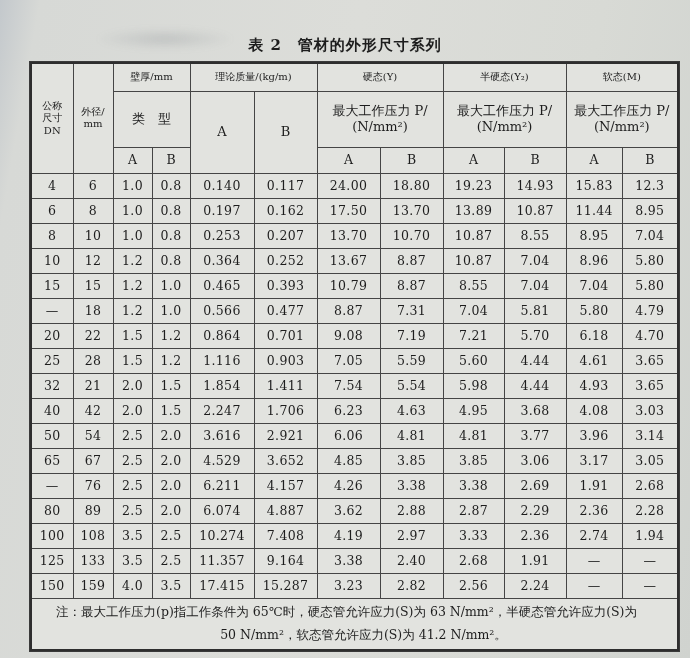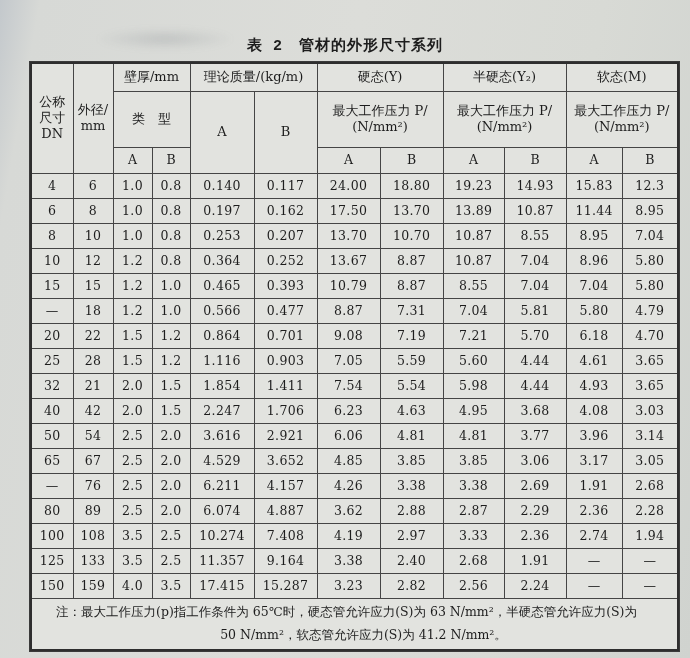--- a/index.html
+++ b/index.html
@@ -16,42 +16,42 @@
     background: radial-gradient(ellipse at center, rgba(110,116,124,0.22), transparent 70%);
     filter: blur(3px);
     pointer-events: none;
   }
   .doc-code {
     position: absolute; top: 17px; right: 17px;
     font-weight: bold; font-size: 15px; letter-spacing: 0.5px; margin-top: 46px;
   }
   .table-title {
     position: absolute; top: 36px; left: 0; width: 690px;
-    text-align: center; font-weight: bold; font-size: 15px; letter-spacing: 1px; font-family: Liberation Mono, monospace;
+    text-align: center; font-weight: bold; font-size: 15px; letter-spacing: 1px;
   }
   table.spec {
     position: absolute; left: 30px; top: 62px;
     width: 647px;
     border-collapse: collapse;
     table-layout: fixed;
     background: #e2e3df;
     box-shadow: 0 0 0 1px #3a3a3a;
   }
   table.spec th, table.spec td {
     border: 1px solid #454545;
     text-align: center;
     vertical-align: middle;
     font-weight: normal;
     font-size: 12.5px;
     line-height: 1.25;
     padding: 0 1px;
     overflow: hidden;
   }
   table.spec { border: 2px solid #2e2e2e; }
-  tr.h1 th { height: 28px; font-size: 13px; }
+  tr.h1 th { height: 28px; font-size: 10px; }
   tr.h2 th { height: 56px; font-size: 13px; }
   tr.h3 th { height: 26px; }
   th.prewrap { white-space: pre-line; }
   tbody td { height: 25px; letter-spacing: 0.3px; }
   td.note-cell {
     height: 52px;
     text-align: left;
     padding: 4px 10px 4px 26px;
     font-size: 13px;
     vertical-align: middle;

